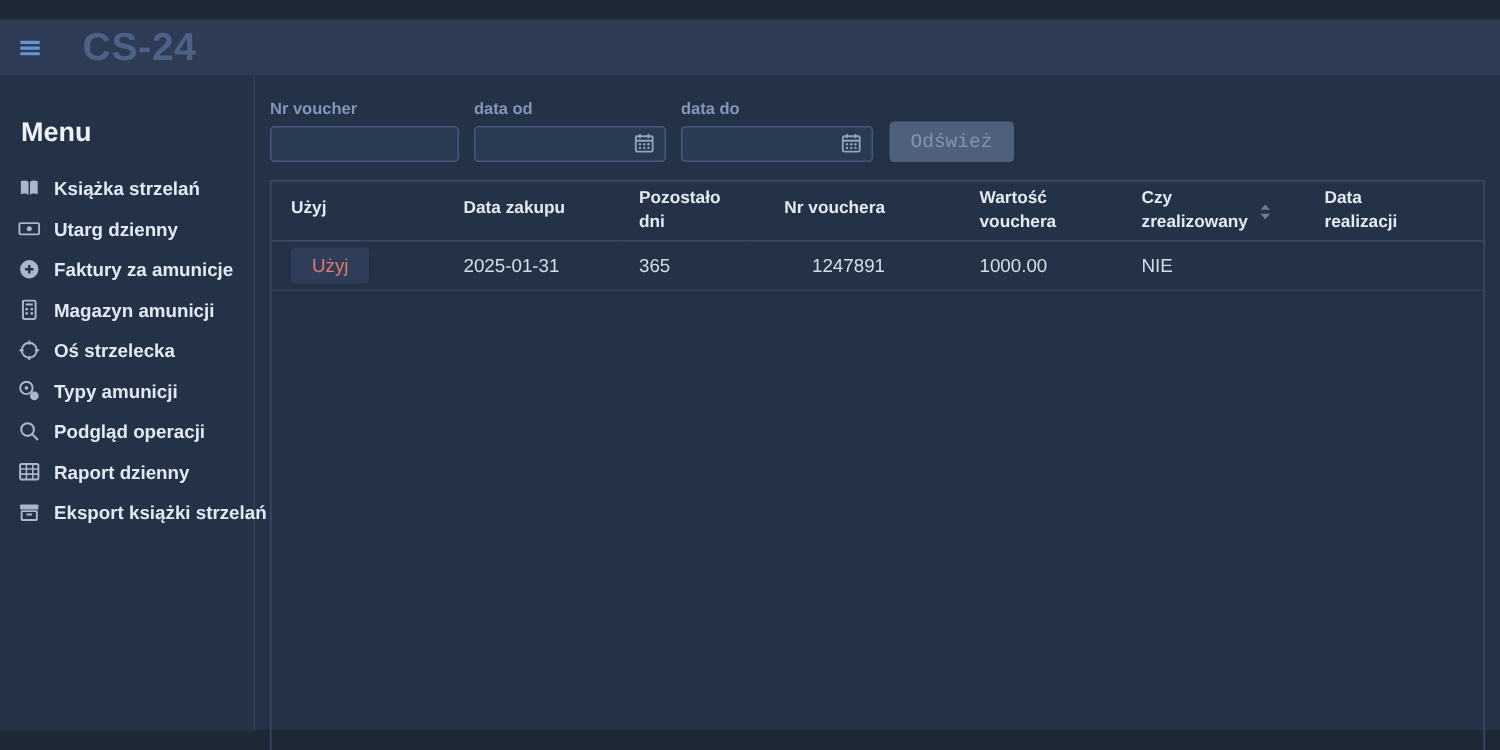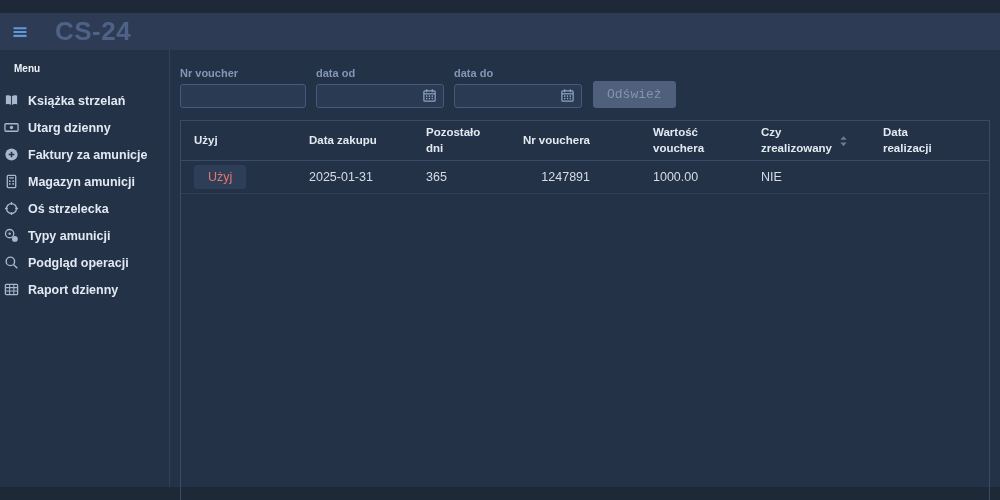--- a/index.html
+++ b/index.html
@@ -9,23 +9,23 @@
   .top-strip, .bottom-strip { height:13px; background:#1e2938; }
 
   .topbar { height:37px; background:#2d3c54; display:flex; align-items:center; padding-left:12px; }
   .hamburger { width:16px; height:16px; color:#6496d6; cursor:pointer; }
   .app-title { color:#4d6286; font-size:26px; font-weight:700; letter-spacing:.5px; margin-left:27px; }
 
   .app { display:flex; height:437px; background:#233247; }
 
   
   .sidebar { width:170px; min-width:170px; background:#233247; border-right:1px solid #31415c; padding-top:13px; }
-  .sidebar-heading { color:#eef2f7; font-size:10px; font-weight:700; padding-left:14px; }
+  .sidebar-heading { color:#eef2f7; font-size:18px; font-weight:700; padding-left:14px;margin-top:15px; }
   .menu { margin-top:13px; }
-  .menu-item { height:27px; display:flex; align-items:center; padding-left:4px; cursor:pointer; color:#a9b7cb; }
+  .menu-item { height:27px; display:flex; align-items:center; padding-left:12px; cursor:pointer; color:#a9b7cb; }
   .menu-item .mi-icon { width:15px; height:15px; display:inline-flex; flex:none; }
   .menu-item .mi-icon svg { width:15px; height:15px; }
   .menu-item .mi-label { color:#e2e9f2; font-size:12.5px; font-weight:700; margin-left:9px; white-space:nowrap; }
   .menu-item.selected { background:#2b4b78; color:#9dc1ea; }
   .menu-item.selected .mi-label { color:#a9cbf0; }
 
   
   .main { flex:1; padding:17px 10px 0 10px; }
   .filters { display:flex; align-items:flex-end; }
   .field { display:flex; flex-direction:column; margin-right:10px; }
@@ -158,20 +158,30 @@
       <div class="menu-item">
         <span class="mi-icon">
           <svg viewBox="0 0 16 16">
               <rect x="1.5" y="2.5" width="13" height="11" rx="1" fill="none" stroke="currentColor" stroke-width="1.4"></rect>
               <path d="M1.5 6h13M1.5 9.7h13M6 2.5v11M10.5 2.5v11" stroke="currentColor" stroke-width="1.1"></path>
             </svg>
         </span>
         <span class="mi-label">Raport dzienny</span>
       </div>
 
+      <div class="menu-item">
+        <span class="mi-icon">
+          <svg viewBox="0 0 16 16">
+              <rect x="1.5" y="2.5" width="13" height="3.6" rx=".5" fill="currentColor"></rect>
+              <rect x="2.6" y="7.2" width="10.8" height="6.3" rx=".5" fill="none" stroke="currentColor" stroke-width="1.4"></rect>
+              <path d="M6 9.6h4" stroke="currentColor" stroke-width="1.4"></path>
+            </svg>
+        </span>
+        <span class="mi-label">Eksport książki strzelań</span>
+      </div>
 
 
     </nav>
   </aside>
 
   <main class="main">
 
     <div class="filters">
       <div class="field">
         <label>Nr voucher</label>

